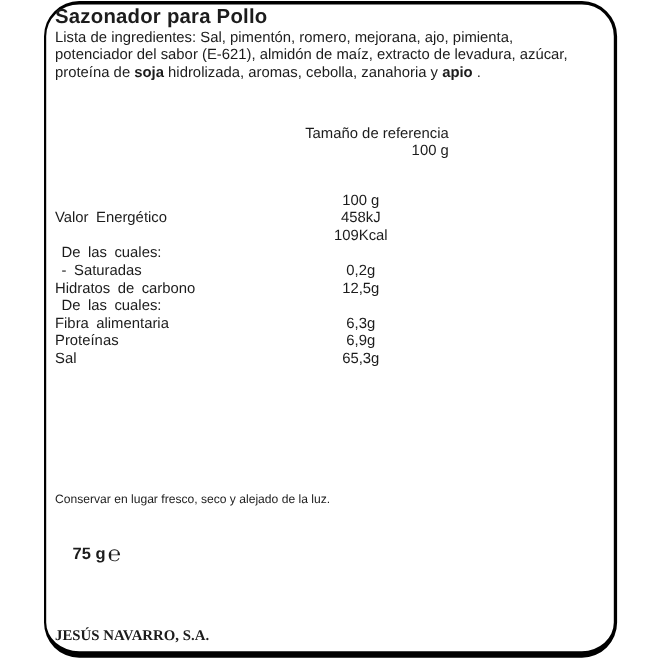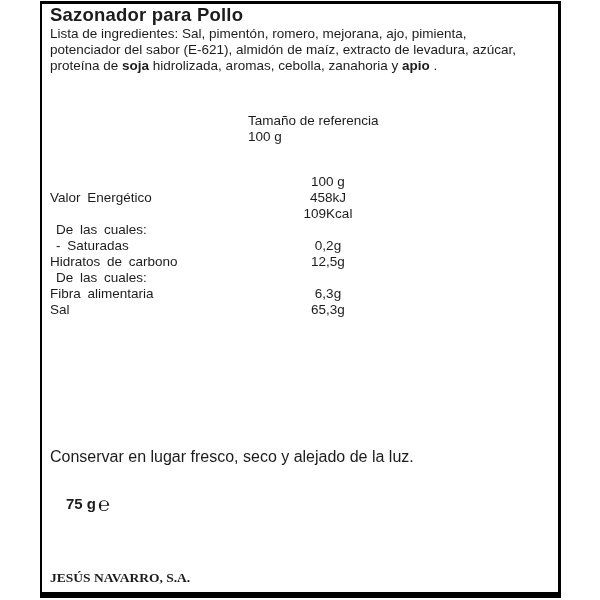--- a/index.html
+++ b/index.html
@@ -1,15 +1,15 @@
 <!DOCTYPE html>
 <html><head>
 <meta charset="utf-8">
 <style>
-  * { box-sizing: border-box; }
+  * { box-sizing: border-box; border-radius: 32px; }
   html, body { margin: 0; padding: 0; }
   body {
     width: 600px; height: 600px;
     background: #ffffff;
     font-family: "Liberation Sans", sans-serif;
     color: #1c1c1c;
     position: relative;
     overflow: hidden;
   }
   .label-box {
@@ -25,33 +25,33 @@
     position: absolute; top: 0; left: 8px; margin: 0;
     font-size: 18.5px; font-weight: bold; letter-spacing: 0.2px;
     white-space: nowrap;
   }
   .ingredients {
     position: absolute; top: 22px; left: 8px; width: 498px; margin: 0;
     font-size: 13.5px; line-height: 16px;
   }
   .ref-header {
     position: absolute; top: 109px; left: 206px; width: 160px;
-    text-align: left; font-size: 13.5px; line-height: 16px;
+    text-align: right; font-size: 13.5px; line-height: 16px;
   }
   .ntable {
     position: absolute; top: 170px; left: 0; width: 100%;
     font-size: 13.5px;
   }
   .nrow { position: relative; height: 16px; line-height: 16px; }
   .nlabel { position: absolute; left: 8px; word-spacing: 3px; white-space: pre; }
   .nrow.indent .nlabel { left: 14px; }
   .nvalue { position: absolute; left: 206px; width: 160px; text-align: center; }
   .storage {
     position: absolute; top: 444px; left: 8px; margin: 0;
-    font-size: 16px;
+    font-size: 11px;
   }
   .weight {
     position: absolute; top: 474px; left: 8px; margin: 16px;
     font-size: 15px; font-weight: bold;
   }
   .esign {
     font-size: 20px; font-weight: 400; margin-left: 2px;
     vertical-align: -2px; line-height: 1;
   }
   .manufacturer {
@@ -102,20 +102,24 @@
     </div>
     <div class="nrow indent">
       <span class="nlabel">De las cuales:</span>
       <span class="nvalue"></span>
     </div>
     <div class="nrow">
       <span class="nlabel">Fibra alimentaria</span>
       <span class="nvalue">6,3g</span>
     </div>
     <div class="nrow">
+      <span class="nlabel">Proteínas</span>
+      <span class="nvalue">6,9g</span>
+    </div>
+    <div class="nrow">
       <span class="nlabel">Sal</span>
       <span class="nvalue">65,3g</span>
     </div>
   </div>
 
   <p class="storage">Conservar en lugar fresco, seco y alejado de la luz.</p>
 
   <p class="weight"><span>75 g</span><span class="esign">℮</span></p>
 
   <div class="manufacturer">

